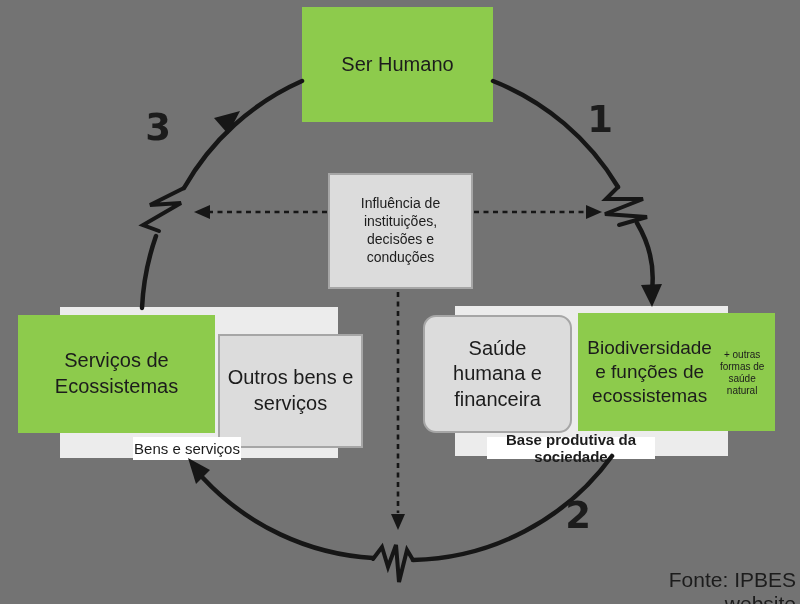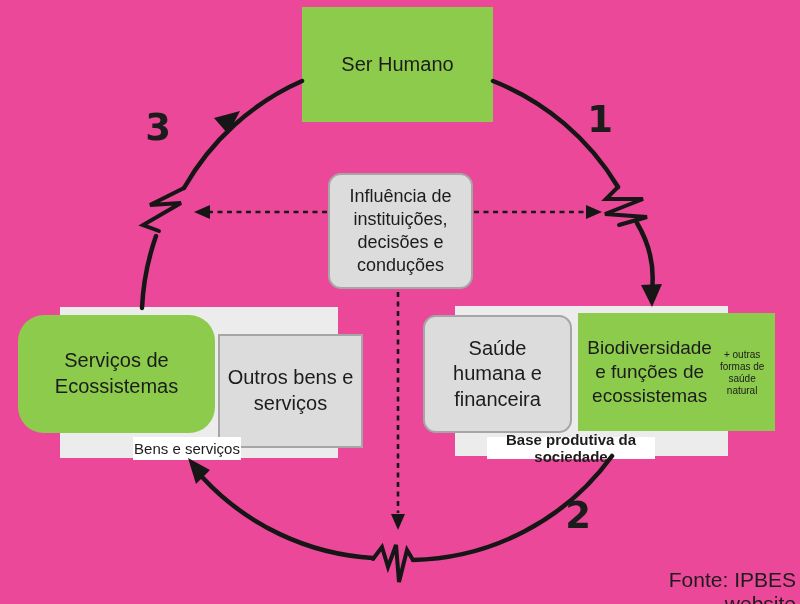--- a/index.html
+++ b/index.html
@@ -1,17 +1,17 @@
 <!DOCTYPE html>
 <html><head>
 <meta charset="utf-8">
 <style>
   html,body{margin:0;padding:0;background:#ffffff;}
   .canvas{
-    position:relative;width:800px;height:604px;background:#ec4899;overflow:hidden;
+    position:relative;width:800px;height:604px;background:#737373;overflow:hidden;
     font-family:"Liberation Sans","DejaVu Sans",sans-serif;color:#1c1c1c;
   }
   .backdrop{position:absolute;background:#ececec;z-index:1;}
   .box{position:absolute;z-index:3;display:flex;align-items:center;justify-content:center;
        text-align:center;box-sizing:border-box;line-height:1.28;}
   .green{background:#8dcb4c;}
   .grayb{background:#dcdcdc;border:2px solid #a6a6a6;}
   .caption{position:absolute;z-index:4;background:#ffffff;display:flex;align-items:center;
        justify-content:center;font-size:15px;text-align:center;}
   .flow-num{position:absolute;z-index:6;font-weight:700;font-size:37px;width:44px;
@@ -33,25 +33,25 @@
 
 <div class="canvas">
 
   <div class="backdrop" style="left:60px;top:307px;width:278px;height:151px;"></div>
   <div class="backdrop" style="left:455px;top:306px;width:273px;height:150px;"></div>
 
   <div class="box green" style="left:302px;top:7px;width:191px;height:115px;font-size:20px;">
     <span>Ser Humano</span>
   </div>
 
-  <div class="box grayb" style="left:328px;top:173px;width:145px;height:116px;font-size:18px;padding:6px 10px;border-radius:13px;">
+  <div class="box grayb" style="left:328px;top:173px;width:145px;height:116px;font-size:14px;padding:6px 10px;">
     <span>Influência de instituições, decisões e conduções</span>
   </div>
 
-  <div class="box green" style="left:18px;top:315px;width:197px;height:118px;font-size:20px;padding:4px 14px;border-radius:26px;">
+  <div class="box green" style="left:18px;top:315px;width:197px;height:118px;font-size:20px;padding:4px 14px;">
     <span>Serviços de Ecossistemas</span>
   </div>
 
   <div class="box grayb" style="left:218px;top:334px;width:145px;height:114px;font-size:20px;padding:4px 6px;">
     <span>Outros bens e serviços</span>
   </div>
 
   <div class="caption" style="left:133px;top:437px;width:108px;height:23px;">
     <span>Bens e serviços</span>
   </div>

